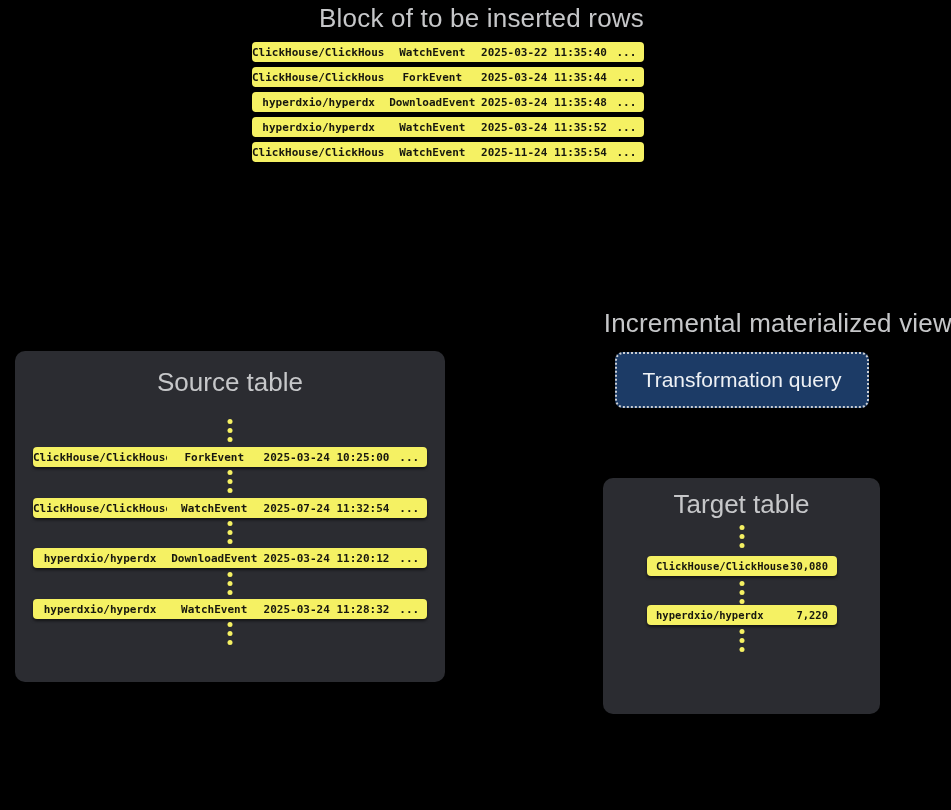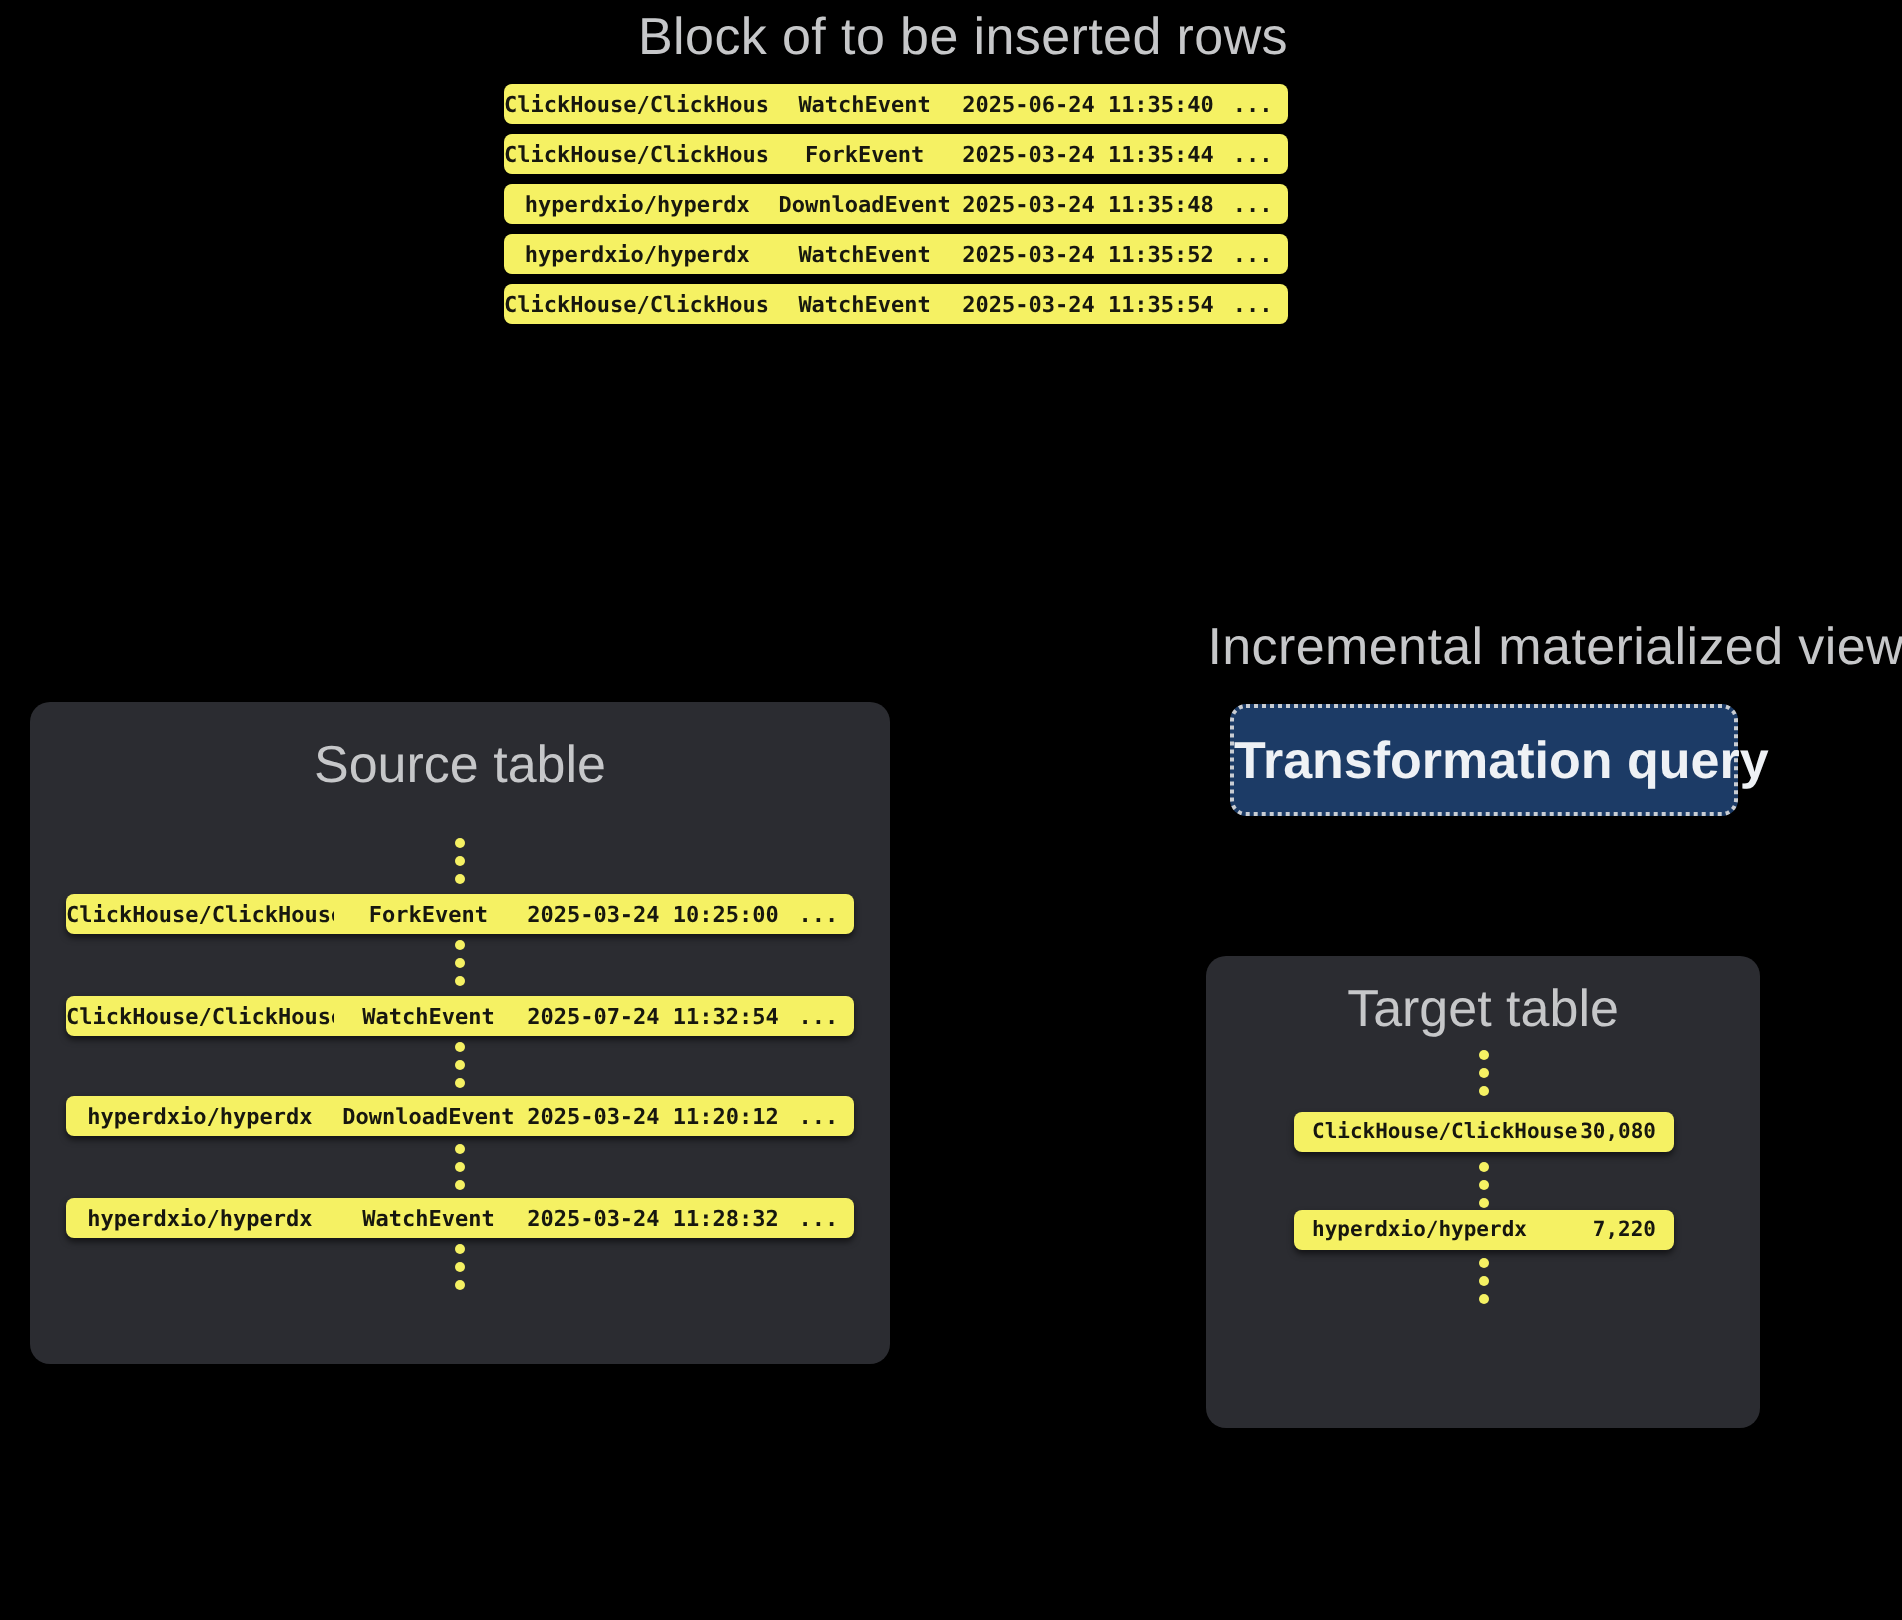--- a/index.html
+++ b/index.html
@@ -37,33 +37,33 @@
     padding:0 9px;box-sizing:border-box;font-size:10.5px;
   }
   .dots{
     position:absolute;left:50%;transform:translateX(-50%);
     display:flex;flex-direction:column;gap:4px;
   }
   .dots i{width:5px;height:5px;border-radius:50%;background:var(--yellow);}
   .mv-button{
     position:absolute;left:615px;top:352px;width:254px;height:56px;
     background:var(--button-bg);border:2px dotted #c9cdd3;border-radius:8px;
-    box-sizing:border-box;display:flex;align-items:center;
-    color:#eef1f5;font-size:26px;white-space:nowrap;font-weight:bold;
+    box-sizing:border-box;display:flex;align-items:center;justify-content:center;
+    color:#eef1f5;font-size:21px;white-space:nowrap;
   }
 </style>
 </head>
 <body style="--yellow: #f5f163; --box-bg: #2b2c31; --title-gray: #c6c7c9; --button-bg: #1c3b66; background: rgb(0, 0, 0);">
 
 <div class="title" style="left:252px;top:3px;width:392px">Block of to be inserted rows</div>
 
 <div class="yrow" style="left:252px;top:42px;width:392px">
   <span class="cell">ClickHouse/ClickHouse</span>
   <span class="cell">WatchEvent</span>
-  <span class="cell">2025-06-24 11:35:40</span>
+  <span class="cell">2025-03-22 11:35:40</span>
   <span class="cell">...</span>
 </div>
 <div class="yrow" style="left:252px;top:67px;width:392px">
   <span class="cell">ClickHouse/ClickHouse</span>
   <span class="cell">ForkEvent</span>
   <span class="cell">2025-03-24 11:35:44</span>
   <span class="cell">...</span>
 </div>
 <div class="yrow" style="left:252px;top:92px;width:392px">
   <span class="cell">hyperdxio/hyperdx</span>
@@ -73,21 +73,21 @@
 </div>
 <div class="yrow" style="left:252px;top:117px;width:392px">
   <span class="cell">hyperdxio/hyperdx</span>
   <span class="cell">WatchEvent</span>
   <span class="cell">2025-03-24 11:35:52</span>
   <span class="cell">...</span>
 </div>
 <div class="yrow" style="left:252px;top:142px;width:392px">
   <span class="cell">ClickHouse/ClickHouse</span>
   <span class="cell">WatchEvent</span>
-  <span class="cell">2025-03-24 11:35:54</span>
+  <span class="cell">2025-11-24 11:35:54</span>
   <span class="cell">...</span>
 </div>
 
 <div class="panel" style="left:15px;top:351px;width:430px;height:331px">
   <div class="panel-title" style="top:16px">Source table</div>
 
   <div class="dots" style="top:68px">
       <i></i>
       <i></i>
       <i></i>

